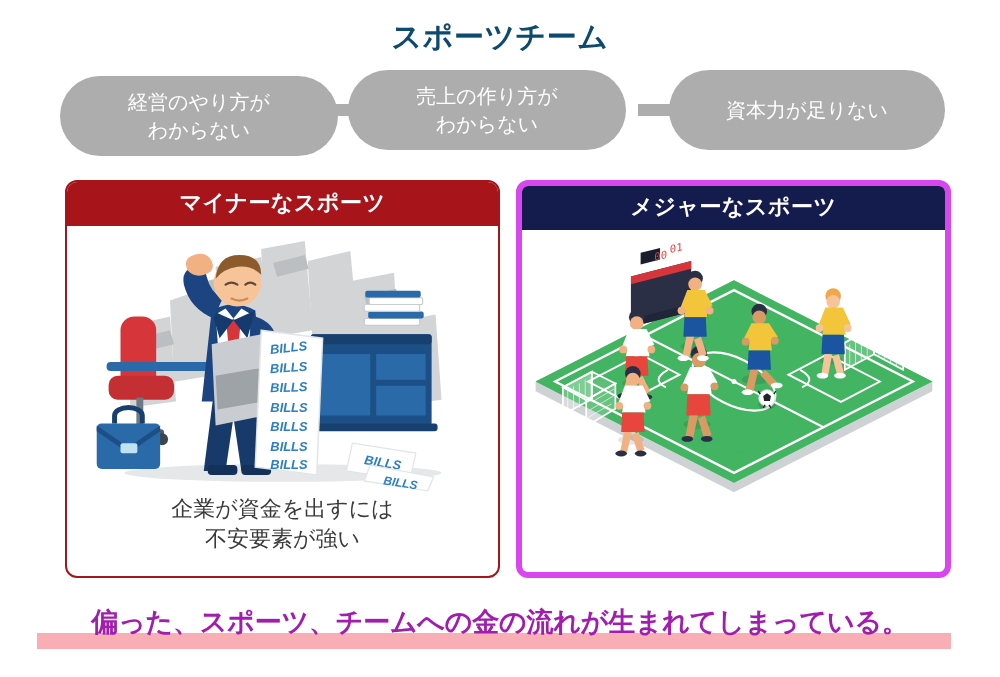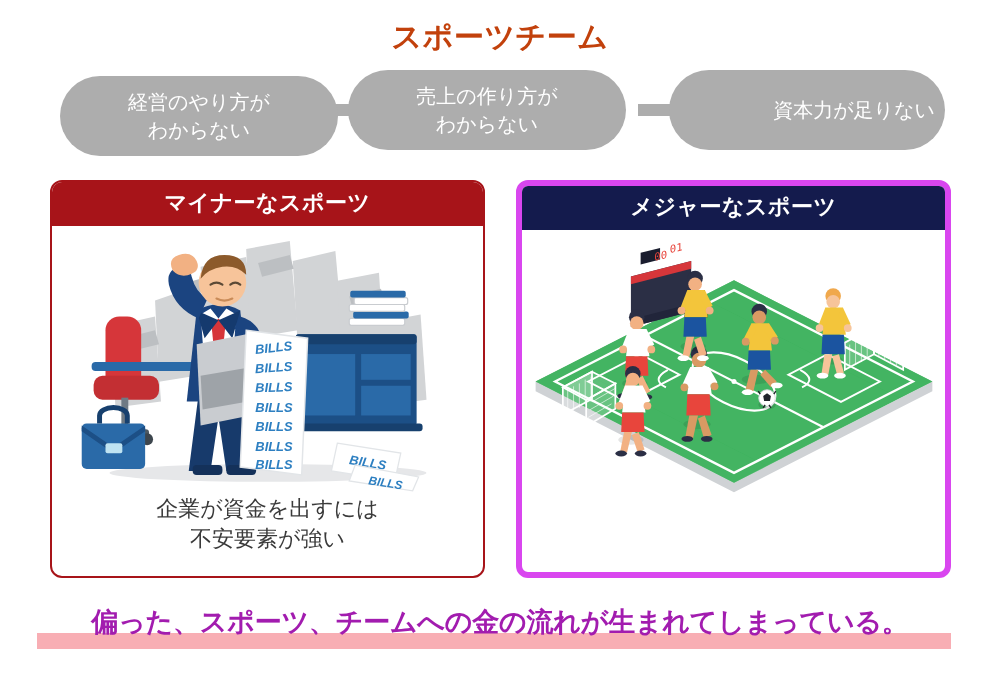--- a/index.html
+++ b/index.html
@@ -19,21 +19,21 @@
   
   .page-title {
     position: absolute;
     left: 0;
     top: 17px;
     width: 1000px;
     text-align: center;
     font-size: 30px;
     font-weight: bold;
     letter-spacing: 0.5px;
-    color: #c2410c;
+    color: #0c4a6e;
   }
 
   
   .pill-row {
     position: absolute;
     left: 55px;
     top: 70px;
     width: 890px;
     height: 80px;
   }
@@ -48,21 +48,21 @@
     align-items: center;
     justify-content: center;
     text-align: center;
     font-size: 20px;
     line-height: 1.42;
     box-sizing: border-box;
     padding: 0 10px;
   }
   .pill-1 { left: 5px;   width: 278px; margin-top: 6px; }
   .pill-2 { left: 293px; width: 278px; }
-  .pill-3 { left: 614px; width: 276px; justify-content: flex-end; }
+  .pill-3 { left: 614px; width: 276px; }
 
   .connector {
     position: absolute;
     top: 34px;
     height: 12px;
     background: #adadad;
   }
   .connector-1 { left: 276px; width: 33px; }
   .connector-2 { left: 583px; width: 33px; }
 
@@ -70,21 +70,21 @@
   .card {
     position: absolute;
     top: 180px;
     width: 435px;
     height: 398px;
     border-radius: 12px;
     background: #ffffff;
     box-sizing: border-box;
     overflow: hidden;
   }
-  .card-left  { left: 50px;  border: 2px solid #a71419; }
+  .card-left  { left: 65px;  border: 2px solid #a71419; }
   .card-right { left: 516px; border: 6px solid #d946ef; }
 
   .card-header {
     height: 46px;
     display: flex;
     align-items: center;
     justify-content: center;
     color: #ffffff;
     font-size: 22px;
     font-weight: bold;

